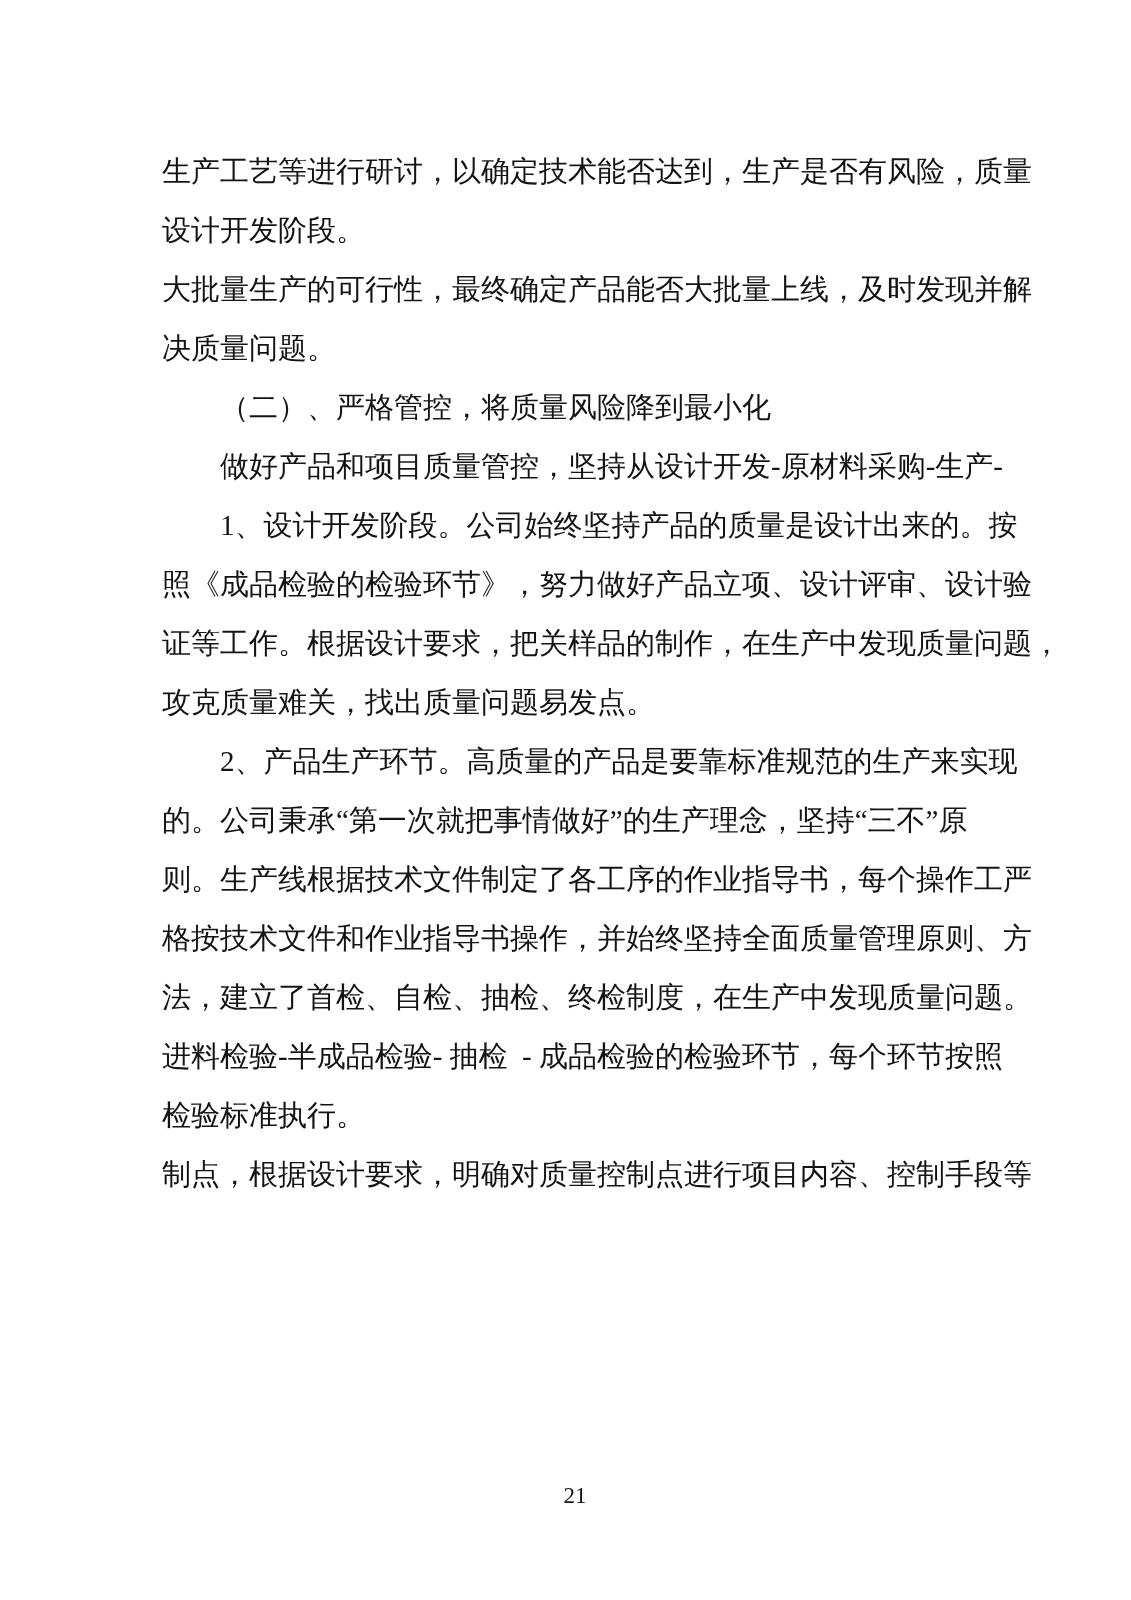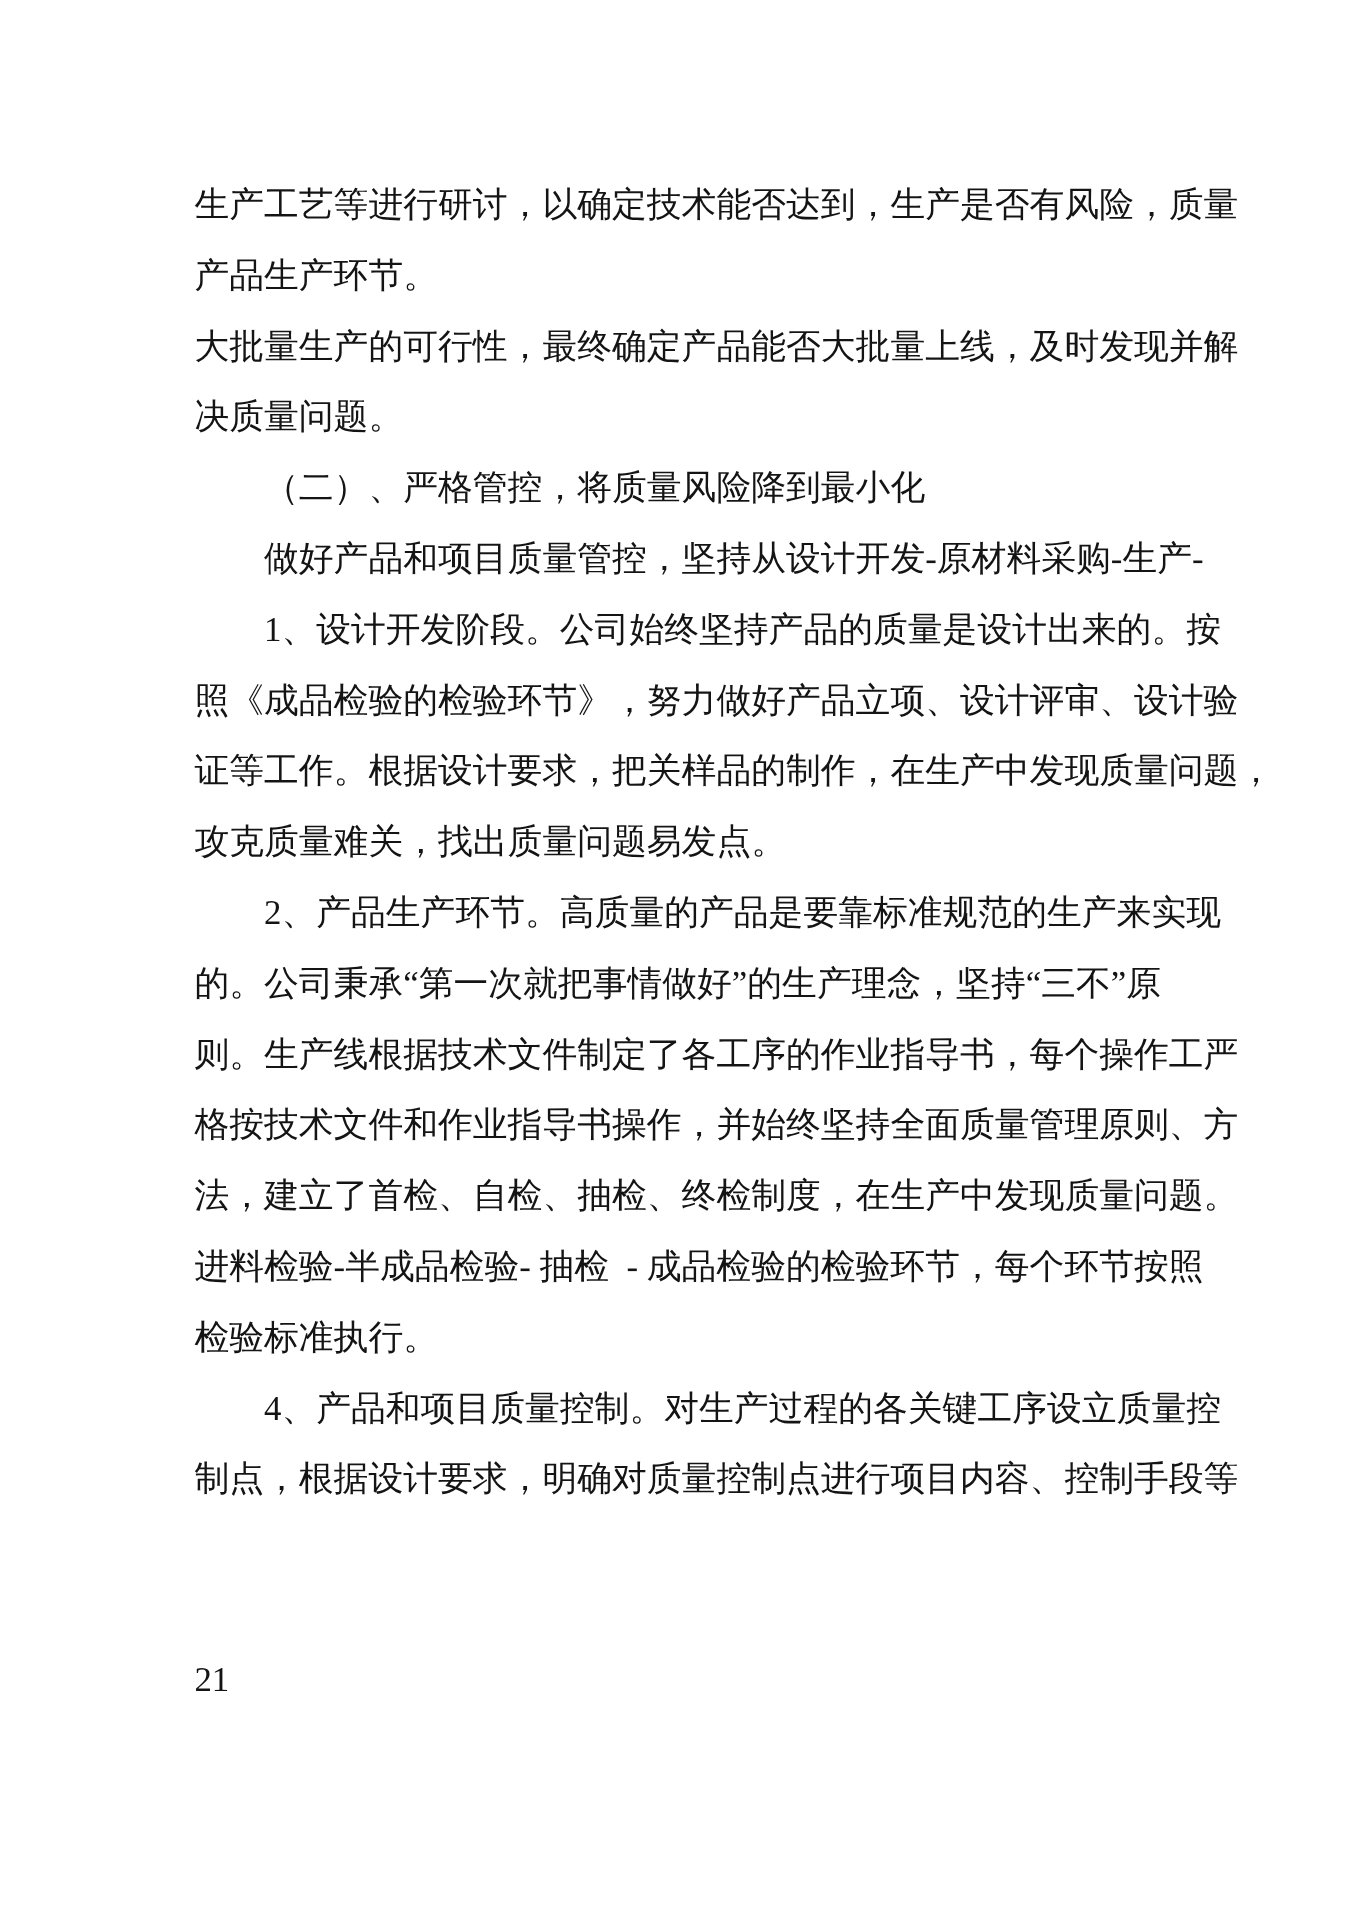--- a/index.html
+++ b/index.html
@@ -27,46 +27,46 @@
     line-height: 59px;
     font-size: 29px;
     white-space: pre;
     letter-spacing: 0px;
   }
   .line.indent {
     padding-left: 58px;
   }
   .page-number {
     position: absolute;
-    top: 1384px;
+    top: 1480px;
     left: 162px;
     width: 826px;
-    font-size: 29px;
+    text-align: center;
+    font-size: 23px;
     line-height: 32px;
   }
 </style>
 </head>
 <body>
 
 <div class="page">
   <div class="content">
     <div class="line">生产工艺等进行研讨，以确定技术能否达到，生产是否有风险，质量</div>
-    <div class="line">产品生产环节。</div>
+    <div class="line">设计开发阶段。</div>
     <div class="line">大批量生产的可行性，最终确定产品能否大批量上线，及时发现并解</div>
     <div class="line">决质量问题。</div>
     <div class="line indent">（二）、严格管控，将质量风险降到最小化</div>
     <div class="line indent">做好产品和项目质量管控，坚持从设计开发-原材料采购-生产-</div>
     <div class="line indent">1、设计开发阶段。公司始终坚持产品的质量是设计出来的。按</div>
     <div class="line">照《成品检验的检验环节》，努力做好产品立项、设计评审、设计验</div>
     <div class="line">证等工作。根据设计要求，把关样品的制作，在生产中发现质量问题，</div>
     <div class="line">攻克质量难关，找出质量问题易发点。</div>
     <div class="line indent">2、产品生产环节。高质量的产品是要靠标准规范的生产来实现</div>
     <div class="line">的。公司秉承“第一次就把事情做好”的生产理念，坚持“三不”原</div>
     <div class="line">则。生产线根据技术文件制定了各工序的作业指导书，每个操作工严</div>
     <div class="line">格按技术文件和作业指导书操作，并始终坚持全面质量管理原则、方</div>
     <div class="line">法，建立了首检、自检、抽检、终检制度，在生产中发现质量问题。</div>
     <div class="line">进料检验-半成品检验- 抽检  - 成品检验的检验环节，每个环节按照</div>
     <div class="line">检验标准执行。</div>
-    <div class="line indent">4、产品和项目质量控制。对生产过程的各关键工序设立质量控</div>
     <div class="line">制点，根据设计要求，明确对质量控制点进行项目内容、控制手段等</div>
   </div>
   <div class="page-number">21</div>
 </div>
 
 </body></html>

